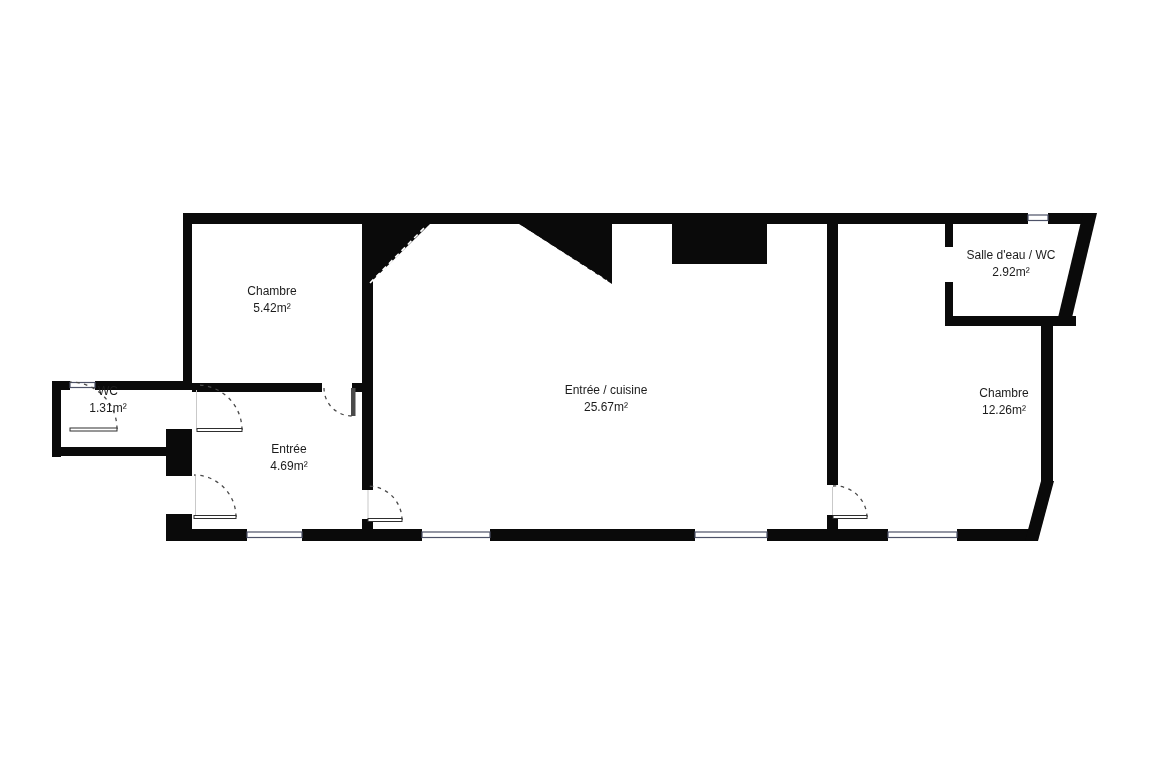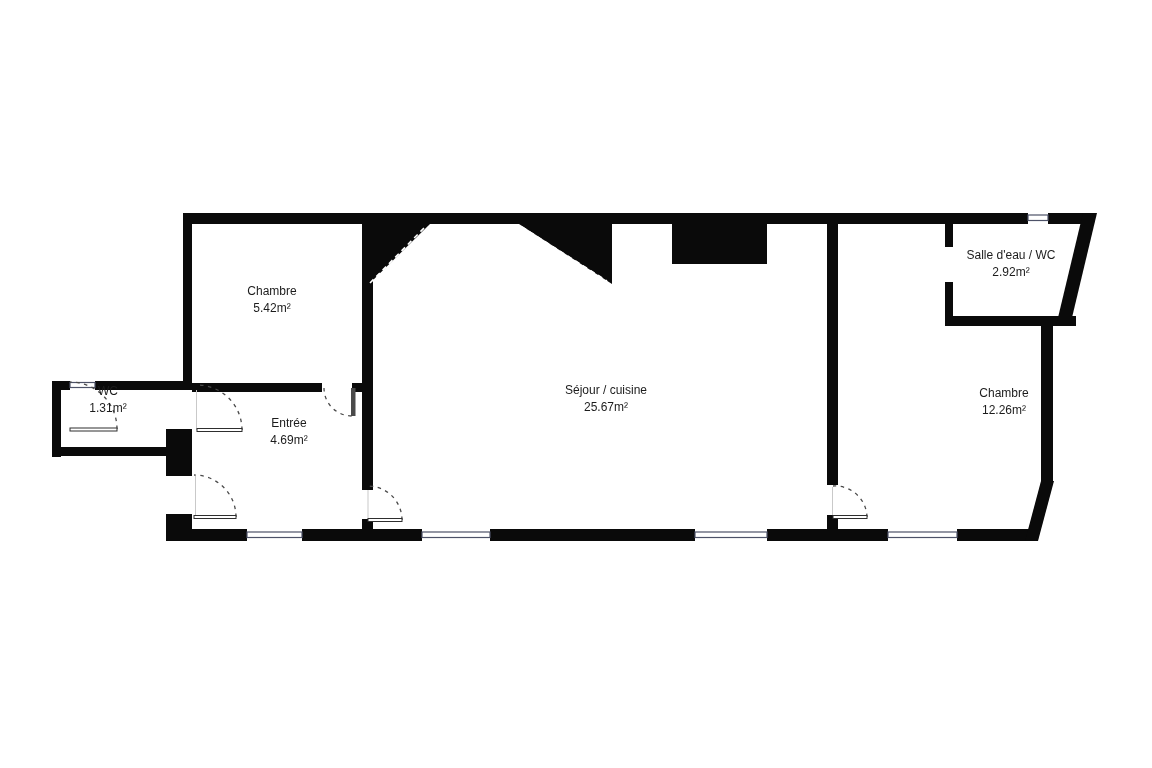--- a/index.html
+++ b/index.html
@@ -131,27 +131,27 @@
   <div class="room-label" style="left:272px;top:300px">
     <span>Chambre</span>
     <span>5.42m²</span>
   </div>
 
   <div class="room-label" style="left:108px;top:400px">
     <span>WC</span>
     <span>1.31m²</span>
   </div>
 
-  <div class="room-label" style="left:289px;top:432px">
+  <div class="room-label" style="left:289px;top:458px">
     <span>Entrée</span>
     <span>4.69m²</span>
   </div>
 
   <div class="room-label" style="left:606px;top:399px">
-    <span>Séjour / cuisine</span>
+    <span>Entrée / cuisine</span>
     <span>25.67m²</span>
   </div>
 
   <div class="room-label" style="left:1004px;top:402px">
     <span>Chambre</span>
     <span>12.26m²</span>
   </div>
 
   <div class="room-label" style="left:1011px;top:264px">
     <span>Salle d'eau / WC</span>

